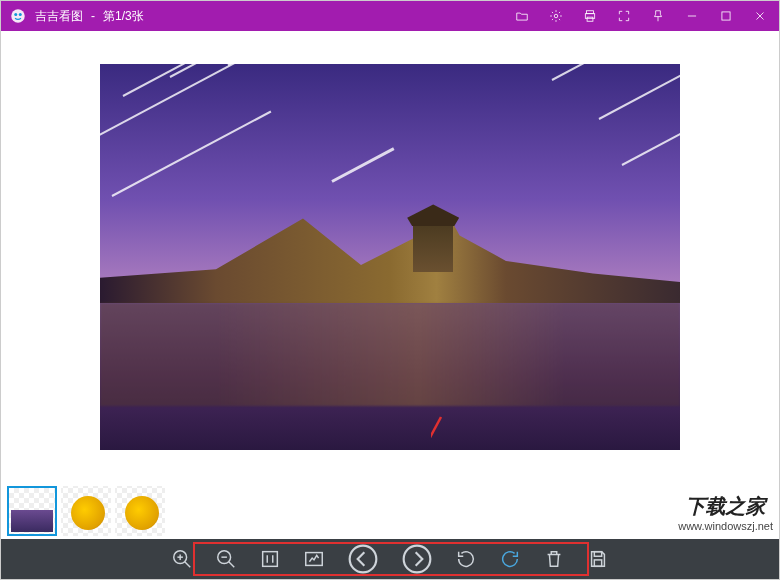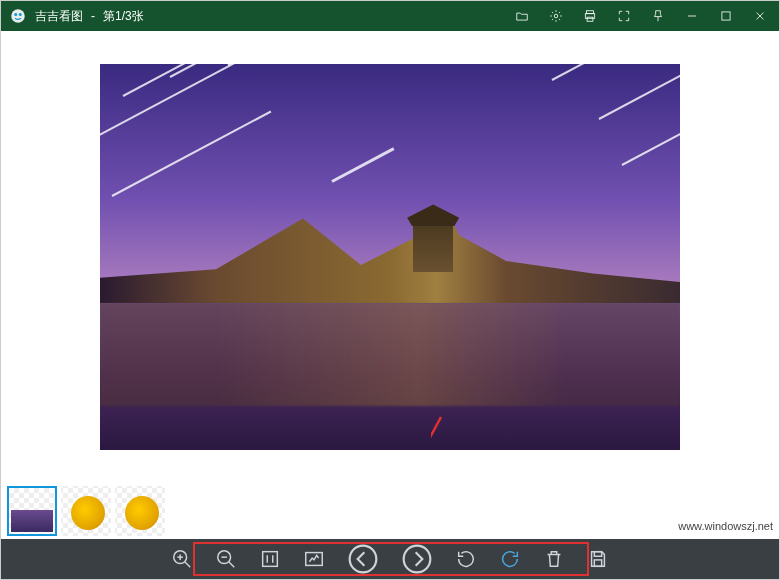--- a/index.html
+++ b/index.html
@@ -7,21 +7,21 @@
     width: 780px; height: 580px;
     font-family: "Microsoft YaHei", Arial, sans-serif;
     background: #fff;
     position: relative;
     overflow: hidden;
     border: 1px solid #ccc;
   }
   
   .titlebar {
     height: 30px;
-    background: #14532d;
+    background: #a21caf;
     color: #fff;
     display: flex;
     align-items: center;
     padding: 0 6px 0 8px;
     font-size: 12px;
     gap: 8px;
   }
   .titlebar .app-icon {
     width: 18px; height: 18px;
     display:flex;align-items:center;justify-content:center;
@@ -307,14 +307,15 @@
 <svg class="arrow" width="140" height="140">
   <defs>
     <marker id="ah" markerWidth="10" markerHeight="10" refX="8" refY="3" orient="auto">
       <path d="M0,0 L0,6 L9,3 z" fill="#e03030"></path>
     </marker>
   </defs>
   <line x1="10" y1="10" x2="-48" y2="118" stroke="#e03030" stroke-width="2.5" marker-end="url(#ah)"></line>
 </svg>
 
 <div class="watermark">
+  <div class="cn">下载之家</div>
   <div>www.windowszj.net</div>
 </div>
 
 </body></html>

